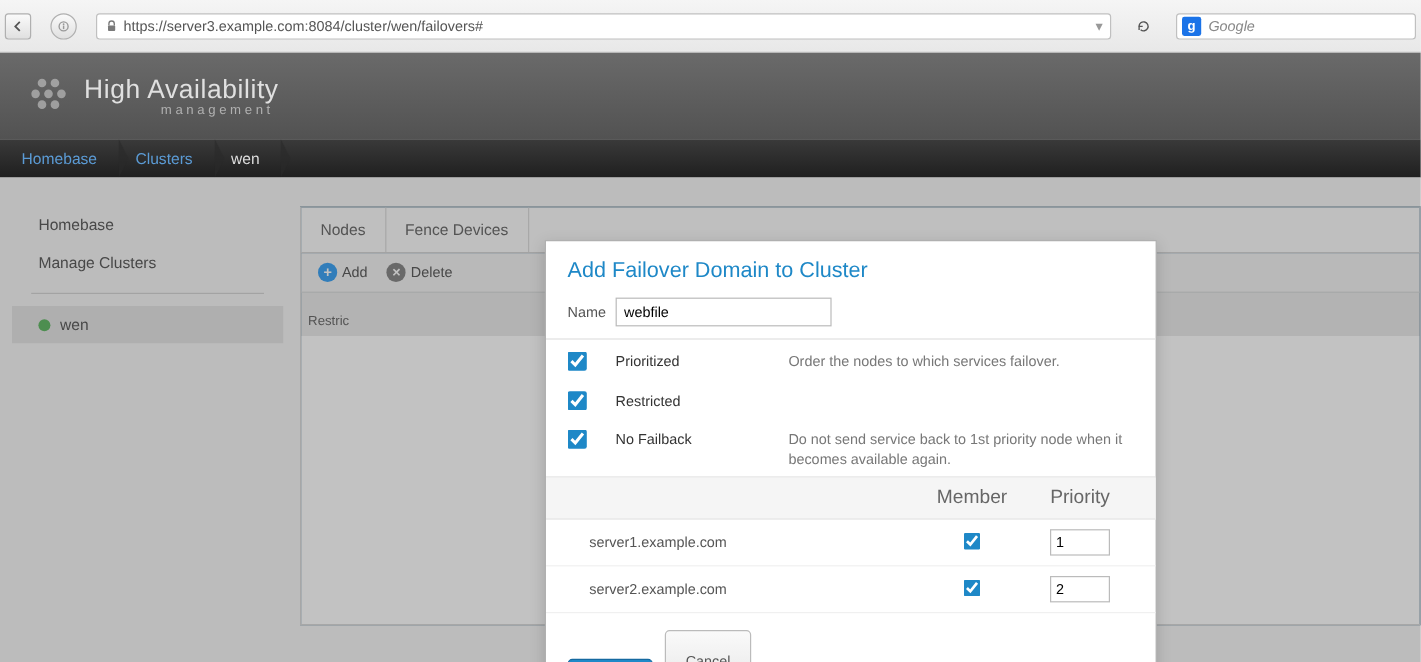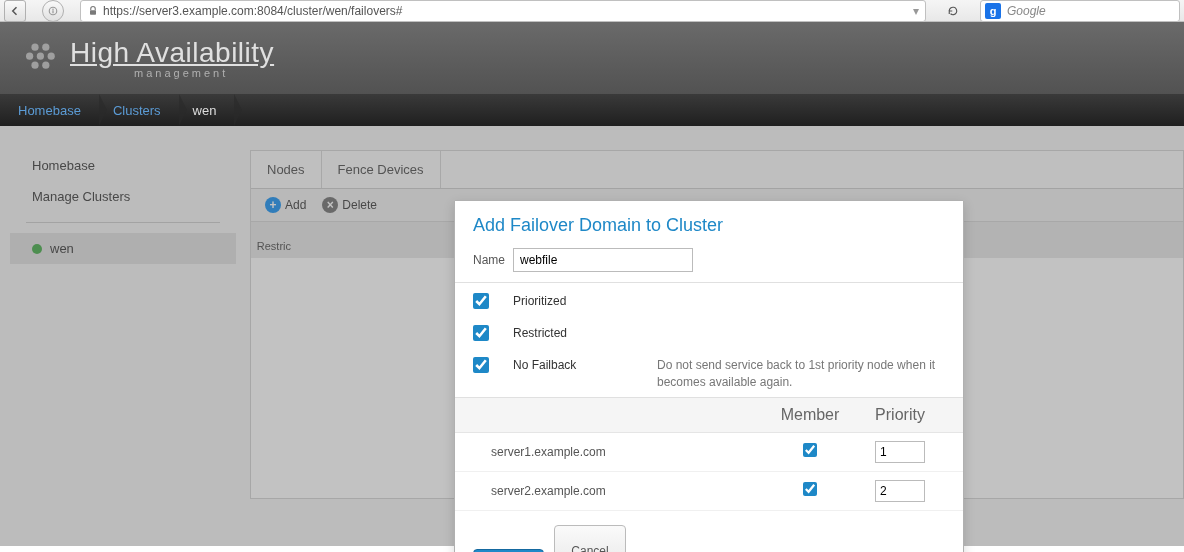--- a/index.html
+++ b/index.html
@@ -1,33 +1,33 @@
 <!DOCTYPE html>
 <html><head>
 <meta charset="utf-8">
 <style>
 * { box-sizing: border-box; margin: 0; padding: 0; }
 body { font-family: Arial, Helvetica, sans-serif; font-size: 12px; background: #fff; width: 1184px; height: 552px; overflow: hidden; position: relative; }
 
 
-.browser-chrome { height: 22px; background: linear-gradient(#f5f5f5, #e8e8e8); border-bottom: 1px solid #c0c0c0; display: flex; align-items: center; padding: 0 4px; gap: 16px; }
+.browser-chrome { height: 44px; background: linear-gradient(#f5f5f5, #e8e8e8); border-bottom: 1px solid #c0c0c0; display: flex; align-items: center; padding: 0 4px; gap: 16px; }
 .browser-chrome .nav-btn { width: 22px; height: 22px; border: 1px solid #b0b0b0; border-radius: 3px; background: linear-gradient(#fafafa,#e0e0e0); display: flex; align-items: center; justify-content: center; cursor: pointer; }
 .browser-chrome svg { width: 12px; height: 12px; }
 .url-bar { flex: 1; height: 22px; border: 1px solid #c0c0c0; border-radius: 3px; background: #fff; display: flex; align-items: center; padding: 0 6px; gap: 4px; font-size: 12px; color: #555; overflow: hidden; }
 .url-bar .lock-ico { width: 12px; height: 12px; fill: #7a7a7a; }
 .url-bar .dropdown-v { opacity: .6; }
 .reload-btn { width: 22px; height: 22px; display: flex; align-items: center; justify-content: center; cursor: pointer; }
 .search-box { width: 200px; height: 22px; border: 1px solid #c0c0c0; border-radius: 3px; background: #fff; display: flex; align-items: center; padding: 0 4px; gap: 6px; font-size: 12px; color: #888; font-style: italic; }
 .search-box .g-logo { width: 16px; height: 16px; background: #1a73e8; color: #fff; font-weight: bold; font-style: normal; font-size: 11px; display: flex; align-items: center; justify-content: center; border-radius: 2px;}
 
 
 .app { position: relative; }
 .header { height: 72px; background: linear-gradient(#6a6a6a, #525252); padding-left: 26px; display: flex; align-items: center; gap: 8px; }
 .logo-dots { width: 36px; height: 36px; opacity: .7; }
-.logo-txt .t1 { color: #e0e0e0; font-size: 28px; font-weight: 300; letter-spacing: .5px; text-decoration: underline; }
+.logo-txt .t1 { color: #e0e0e0; font-size: 22px; font-weight: 300; letter-spacing: .5px; }
 .logo-txt .t2 { color: #b0b0b0; font-size: 11px; letter-spacing: 3px; margin-top: -2px; margin-left: 64px; }
 
 .breadcrumb { height: 32px; background: linear-gradient(#3a3a3a, #1f1f1f); display: flex; align-items: center; padding-left: 4px; color: #aaa; font-size: 13px; }
 .breadcrumb .crumb { padding: 0 18px 0 14px; height: 32px; display: flex; align-items: center; position: relative; cursor: pointer; }
 .breadcrumb .crumb::after { content:''; position:absolute; right:-8px; top:0; width:0; height:0; border-top:16px solid transparent; border-bottom:16px solid transparent; border-left:8px solid #2a2a2a; opacity:.6;}
 .breadcrumb .crumb a { color: #5b9bd5; text-decoration: none; }
 .breadcrumb .crumb.last { color: #ddd; }
 
 
 .body-area { position: relative; background: #f6f6f6; height: 420px; }
@@ -192,20 +192,21 @@
 <div class="modal">
   <div class="m-title">Add Failover Domain to Cluster</div>
   <div class="name-row">
     <label>Name</label>
     <input type="text" style="width: 180px;" value="webfile">
   </div>
   <div class="opts">
     <div class="opt-row">
       <input type="checkbox" class="cb" checked="" style="">
       <div class="opt-label">Prioritized</div>
+      <div class="opt-desc">Order the nodes to which services failover.</div>
     </div>
     <div class="opt-row">
       <input type="checkbox" class="cb" checked="" style="">
       <div class="opt-label">Restricted</div>
     </div>
     <div class="opt-row">
       <input type="checkbox" class="cb" checked="" style="">
       <div class="opt-label">No Failback</div>
       <div class="opt-desc">Do not send service back to 1st priority node when it becomes available again.</div>
     </div>

